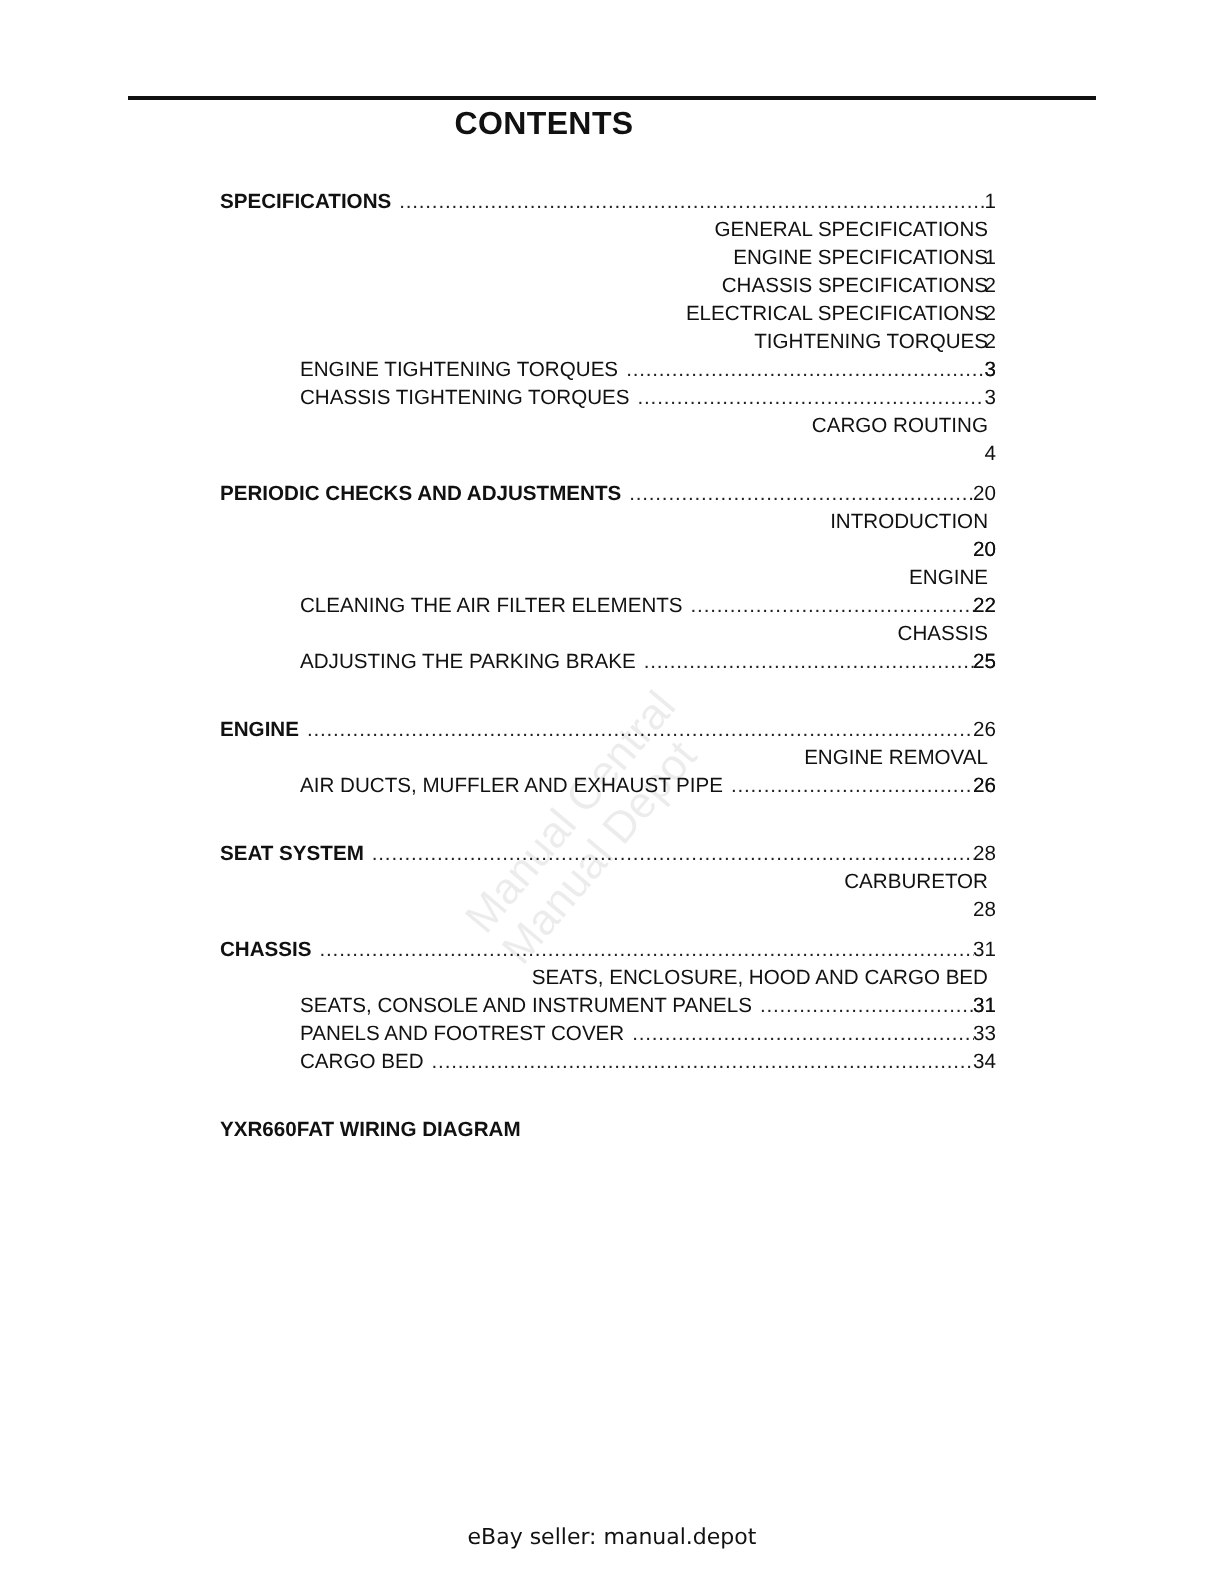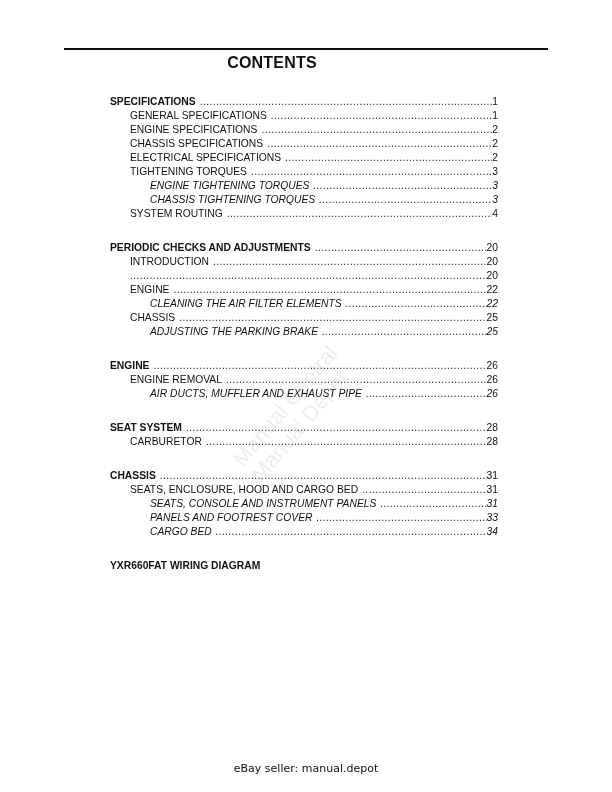--- a/index.html
+++ b/index.html
@@ -5,22 +5,22 @@
     html, body { margin: 0; padding: 0; background: #ffffff; }
     body { width: 612px; height: 792px; position: relative; overflow: hidden;
            font-family: "Liberation Sans", sans-serif; color: #111; }
     .top-rule { position: absolute; left: 64px; top: 48px; width: 484px; height: 2px; background: #111; }
     .title { position: absolute; left: 0; width: 544px; top: 54px; text-align: center;
              font-weight: bold; font-size: 16px; letter-spacing: 0.2px; }
     .toc { position: absolute; left: 110px; top: 95px; width: 388px; }
     .section { margin-bottom: 20px; }
     .row { display: flex; align-items: flex-end; height: 14px; line-height: 14px; font-size: 10.3px; white-space: nowrap; }
     .row.l0 { font-weight: bold; }
-    .row.l1 { padding-left: 20px; }
-    .row.l2 { padding-left: 40px; font-style: italic; }
+    .row.l1 { padding-left: 20px; flex-direction: column; }
+    .row.l2 { padding-left: 40px; }
     .row .label { flex: 0 0 auto; padding-right: 4px; }
     .row .dots { flex: 1 1 auto; overflow: hidden; height: 14px; position: relative; }
     .row .dots::before {
       content: "................................................................................................................................................................................................";
       position: absolute; left: 0; top: 0; font-weight: normal; letter-spacing: 0.4px; color: #222;
     }
     .row .page { flex: 0 0 auto; font-weight: normal; }
     .watermark { position: absolute; left: 220px; top: 390px; transform: rotate(-50deg);
                  color: #000; opacity: 0.07; font-size: 22px; line-height: 24px; white-space: nowrap; pointer-events: none; }
     .footer { position: absolute; left: 0; width: 612px; top: 762px; text-align: center;
@@ -73,21 +73,21 @@
         <span class="label">ENGINE TIGHTENING TORQUES</span>
         <span class="dots"></span>
         <span class="page">3</span>
       </div>
       <div class="row l2">
         <span class="label">CHASSIS TIGHTENING TORQUES</span>
         <span class="dots"></span>
         <span class="page">3</span>
       </div>
       <div class="row l1">
-        <span class="label">SYSTEM ROUTING</span>
+        <span class="label">CARGO ROUTING</span>
         <span class="dots"></span>
         <span class="page">4</span>
       </div>
     </div>
     <div class="section">
       <div class="row l0">
         <span class="label">PERIODIC CHECKS AND ADJUSTMENTS</span>
         <span class="dots"></span>
         <span class="page">20</span>
       </div>

